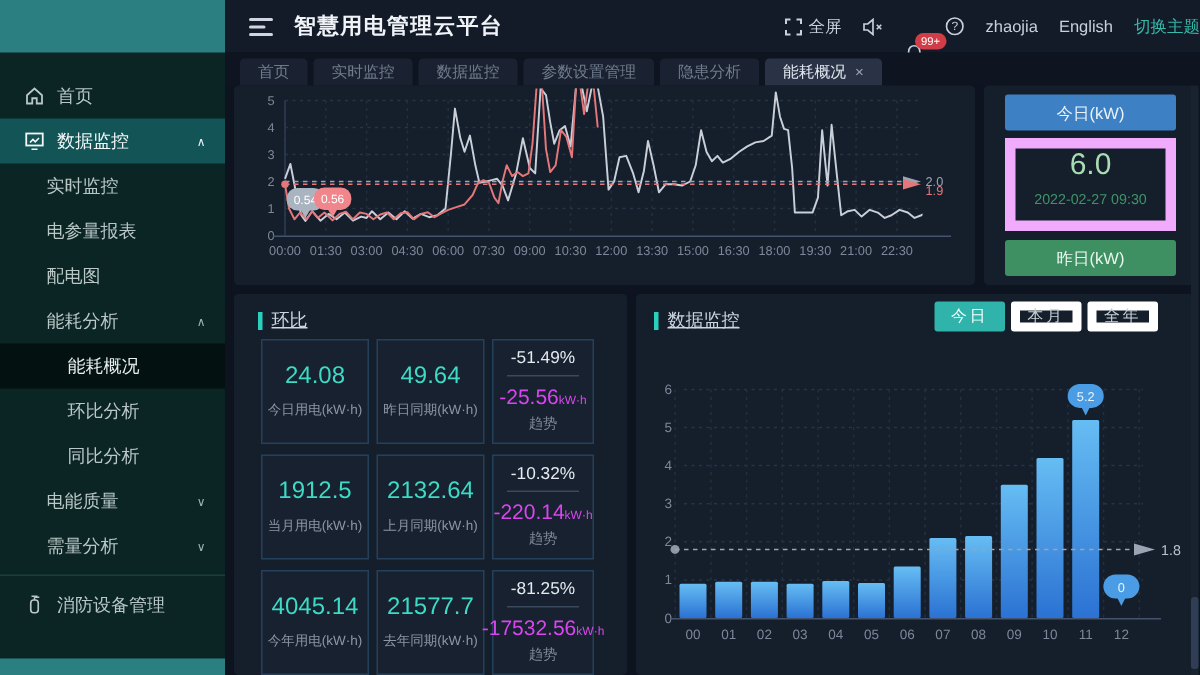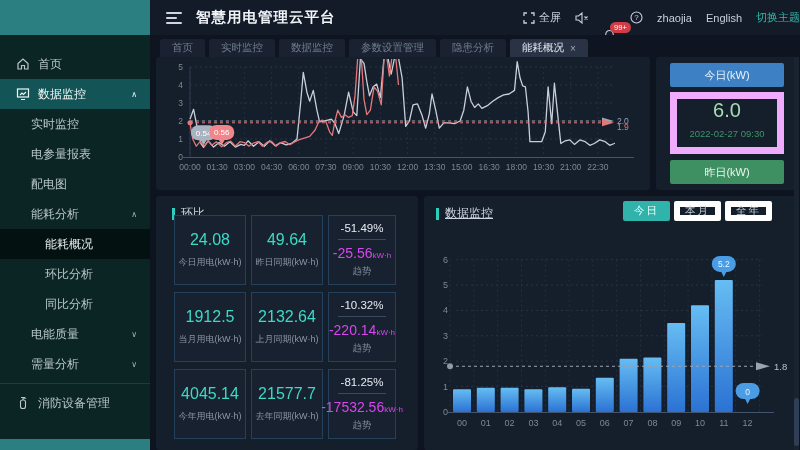--- a/index.html
+++ b/index.html
@@ -63,21 +63,21 @@
     font-size:11px; border-radius:2px; cursor:pointer; }
   #btn-today { background:#3d80c3; color:#eaf2fa; }
   #btn-yest  { background:#3e8f62; color:#eaf7ee; margin-top:6px; }
   #today-box { width:114px; height:62px; margin:5px auto 0 auto; border:7px solid #f0abfc;
     display:flex; flex-direction:column; align-items:center; gap:6px; }
   #today-val { color:#a8dcb2; font-size:20px; }
   #today-ts  { color:#3f9467; font-size:9.5px; }
 
   
   #p-ring .ptitle { position:absolute; left:16px; top:9px; }
-  #ring-grid { position:absolute; left:18px; top:19px; display:grid;
+  #ring-grid { position:absolute; left:18px; top:30px; display:grid;
     grid-template-columns:72px 72px 68px; grid-auto-rows:70px; column-gap:5px; row-gap:7px; }
   .card { background:#17212f; border:1px solid #25405a; display:flex; flex-direction:column;
     align-items:center; justify-content:center; }
   .card .val { color:#3ddac6; font-size:16px; }
   .card .cl  { color:#8b96a6; font-size:9px; margin-top:7px; }
   .tcard .pct { color:#e6ebf2; font-size:11.5px; }
   .tcard .tdiv { width:48px; height:1px; background:#3a4a5e; margin:5px 0; }
   .tcard .delta { color:#d946ef; font-size:14px; }
   .tcard .unit { font-size:8px; }
   .tcard .tl { color:#7f8b9b; font-size:9.5px; margin-top:4px; }

